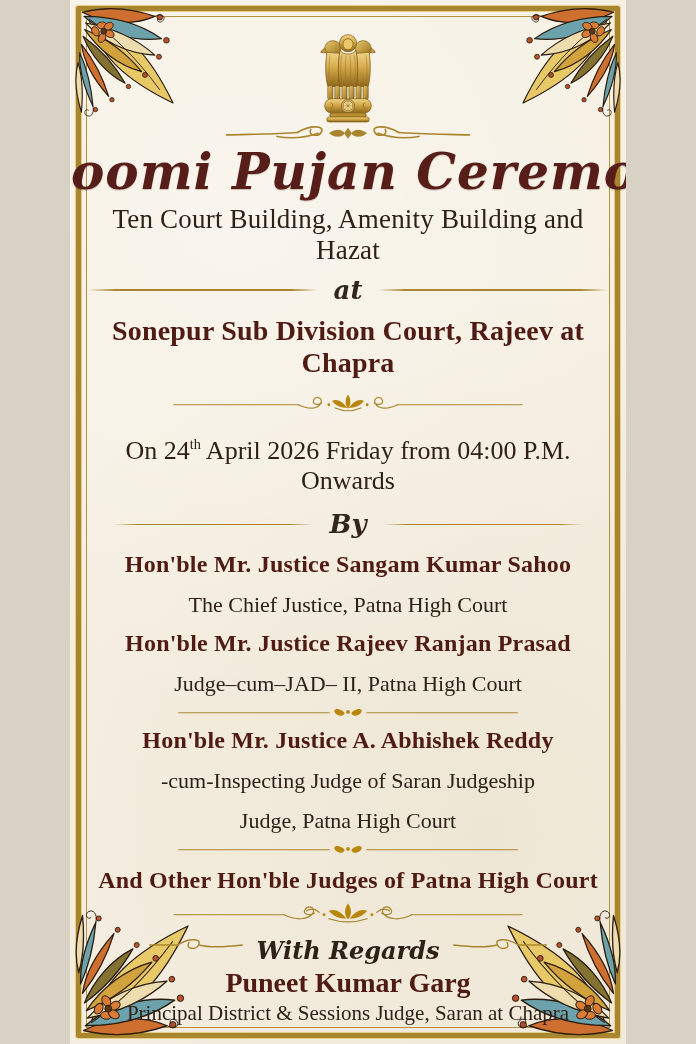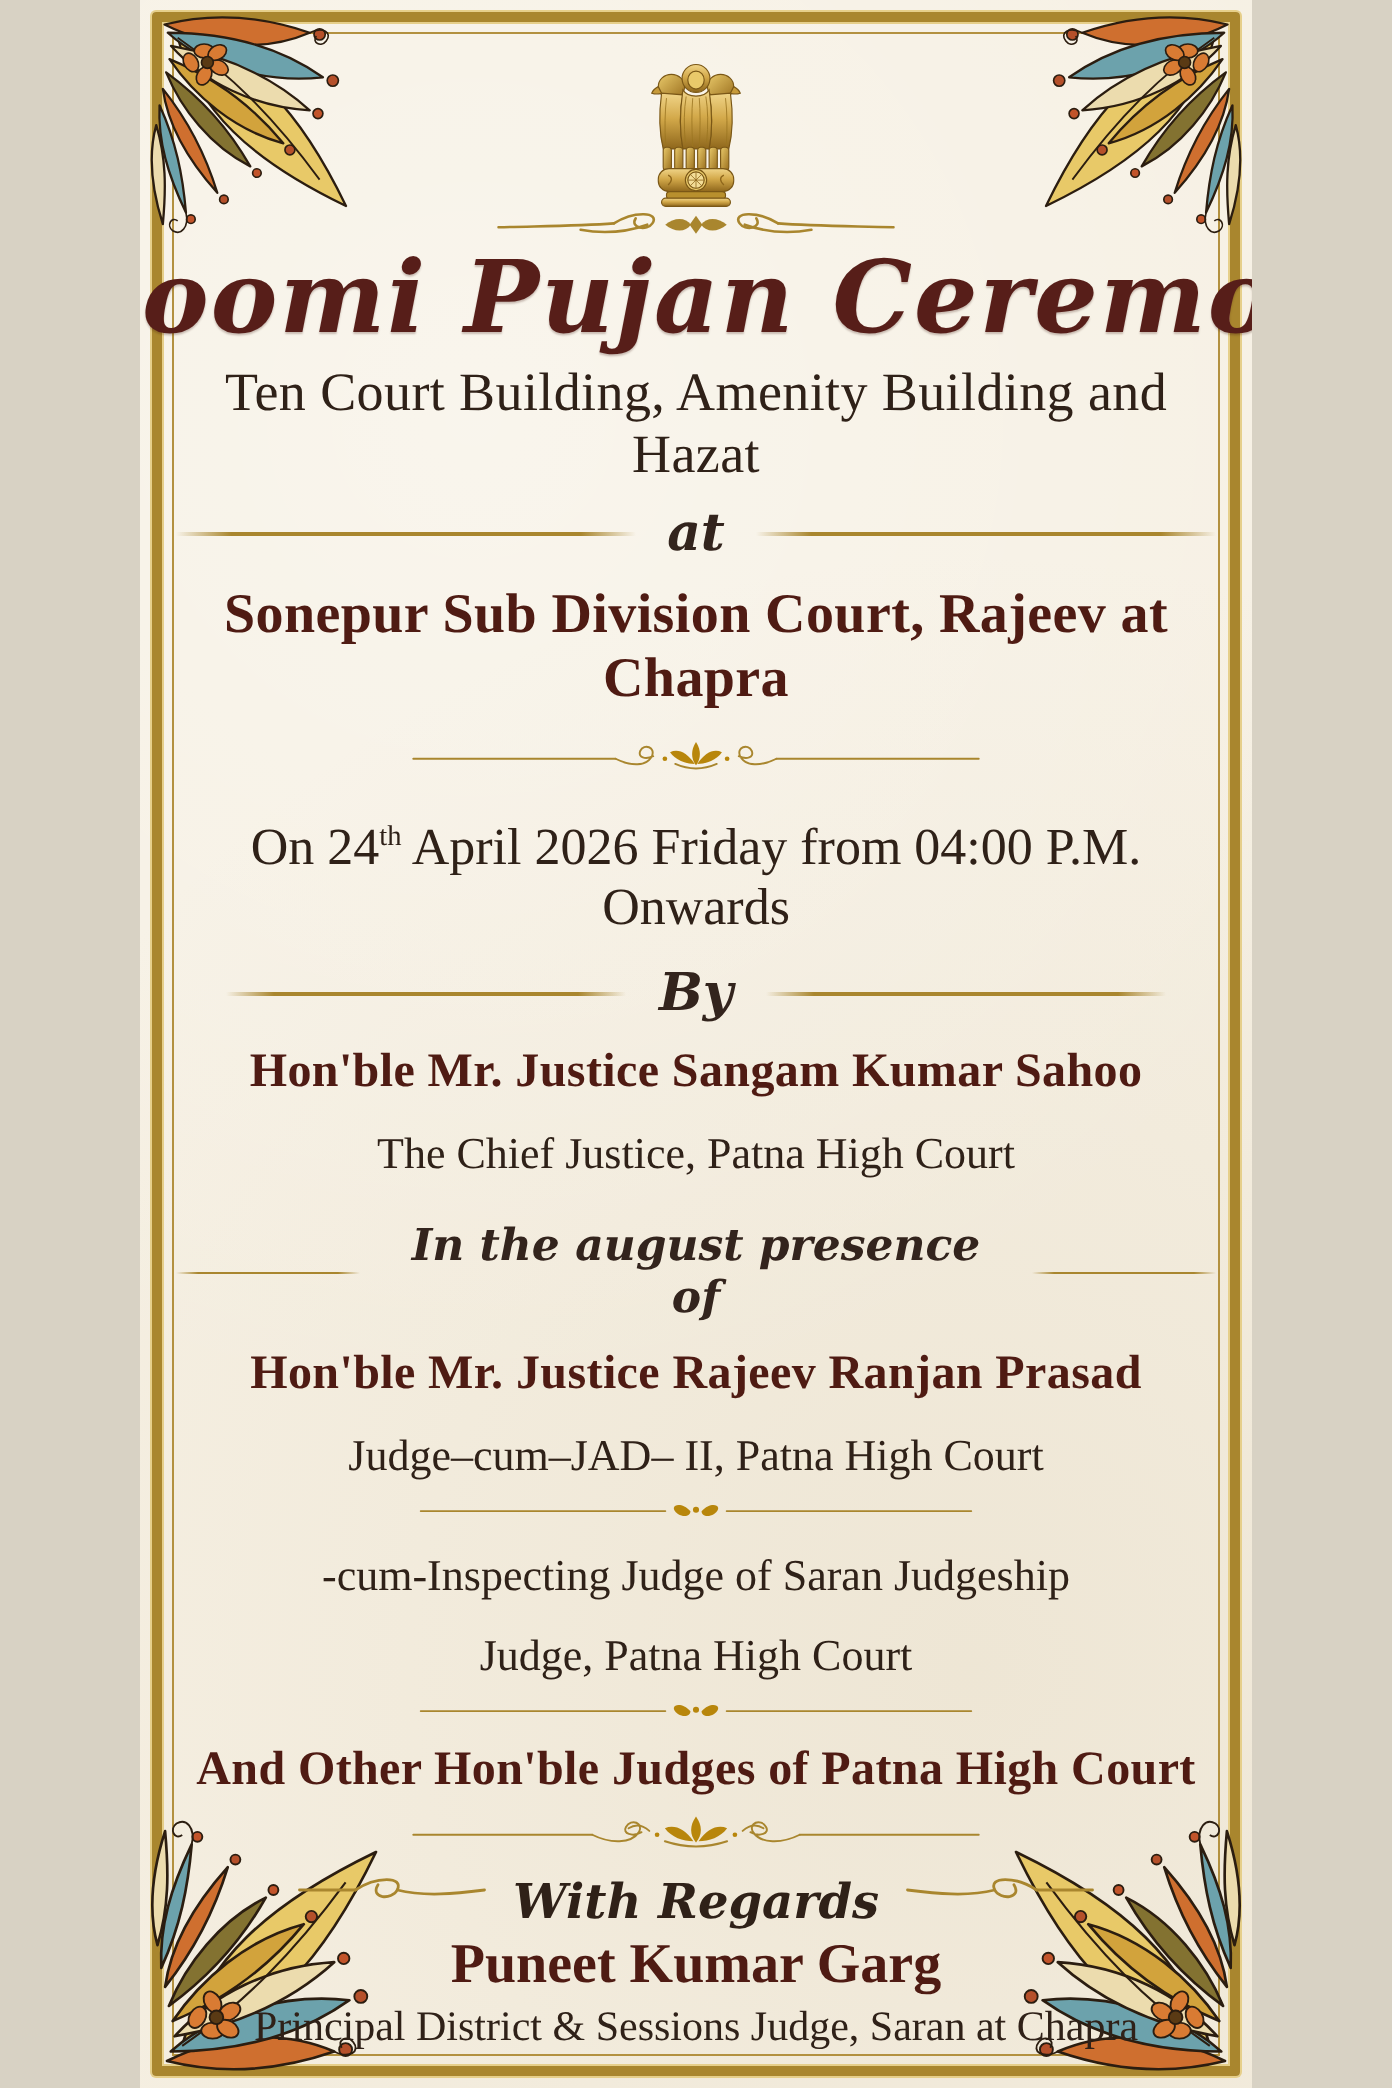--- a/index.html
+++ b/index.html
@@ -263,41 +263,37 @@
 
     <div class="rule-row row-by">
       <div class="rule w200"></div>
       <span class="lbl-italic">By</span>
       <div class="rule w200"></div>
     </div>
 
     <div class="guest-name mt12">Hon'ble Mr. Justice Sangam Kumar Sahoo</div>
     <div class="guest-desig">The Chief Justice, Patna High Court</div>
 
-    <div class="rule-row presence-row">
-      <div class="rule w95"></div>
-      <span class="presence-lbl">In the august presence of</span>
-      <div class="rule w95"></div>
-    </div>
 
     <div class="guest-name mt12">Hon'ble Mr. Justice Rajeev Ranjan Prasad</div>
     <div class="guest-desig">Judge–cum–JAD– II, Patna High Court</div>
 
     <svg class="divider-sm" viewBox="0 0 400 16">
       <g stroke="#a9862e" stroke-width="1.2" stroke-linecap="round">
         <path d="M2,8 H178"></path>
           <path d="M222,8 H398"></path>
       </g>
       <g fill="#b8860b">
         <path d="M196,8 c-7,-8 -17,-4 -9,2 c5,3 9,1 9,-2 z"></path>
         <path d="M204,8 c7,-8 17,-4 9,2 c-5,3 -9,1 -9,-2 z"></path>
         <circle cx="200" cy="7" r="2.2"></circle>
       </g>
     </svg>
 
+    <div class="guest-name mt8">Hon'ble Mr. Justice A. Abhishek Reddy</div>
     <div class="guest-desig">-cum-Inspecting Judge of Saran Judgeship</div>
     <div class="guest-desig">Judge, Patna High Court</div>
 
     <svg class="divider-sm" viewBox="0 0 400 16">
       <g stroke="#a9862e" stroke-width="1.2" stroke-linecap="round">
         <path d="M2,8 H178"></path>
           <path d="M222,8 H398"></path>
       </g>
       <g fill="#b8860b">
         <path d="M196,8 c-7,-8 -17,-4 -9,2 c5,3 9,1 9,-2 z"></path>

